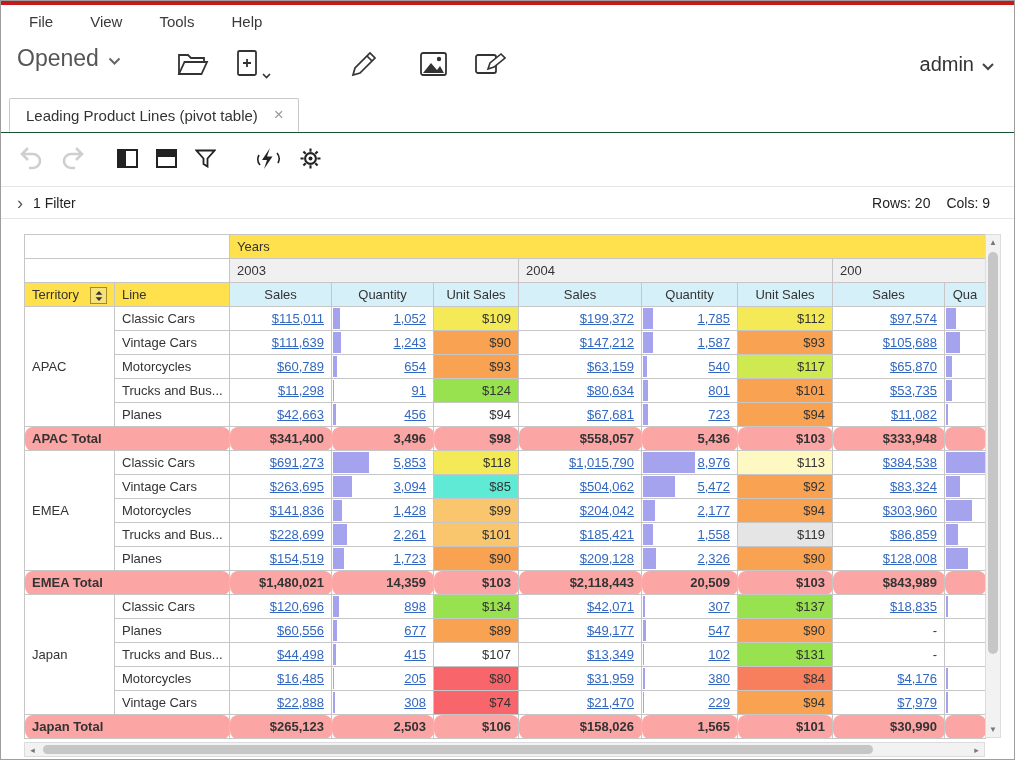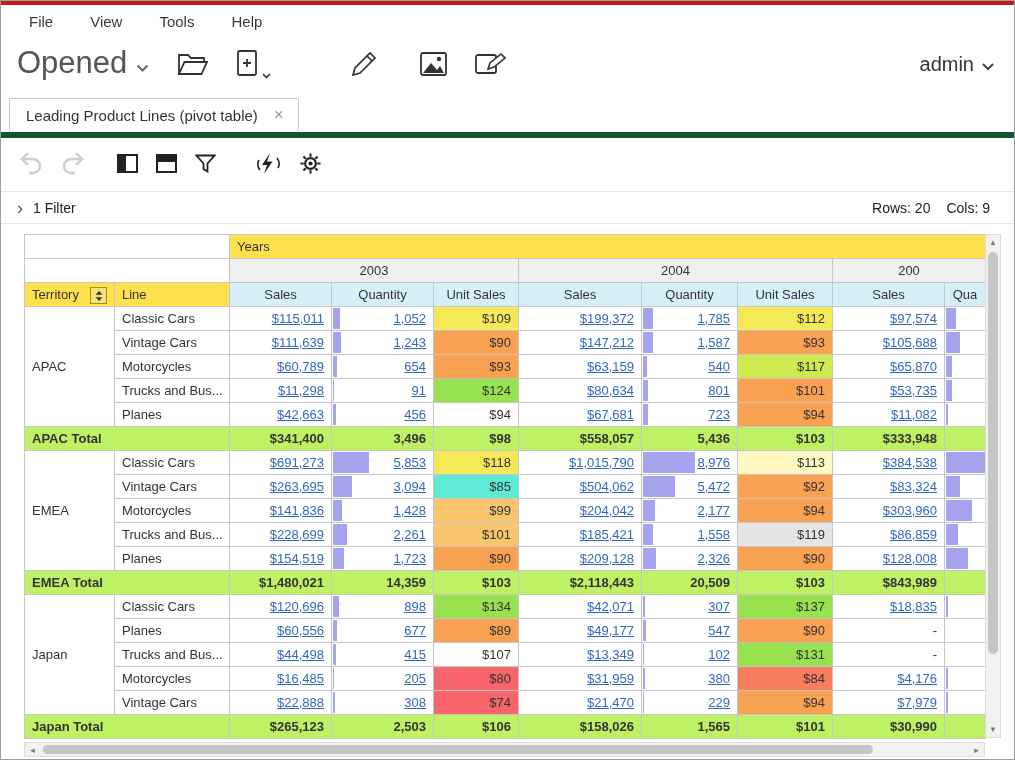--- a/index.html
+++ b/index.html
@@ -7,27 +7,27 @@
     width:1015px;height:760px;position:relative;background:#fff;
     font-family:"Liberation Sans", sans-serif;color:#333;
     border:1px solid #9e9e9e;box-sizing:border-box;overflow:hidden;
   }
   .top-red{height:4px;background:#c51a1a;}
   
   .menubar{height:32px;display:flex;align-items:center;gap:37px;padding-left:28px;font-size:15px;color:#3a3a3a;}
   .menubar span{cursor:default;}
   
   .tb1{position:relative;height:60px;}
-  .opened{position:absolute;left:16px;top:8px;font-size:31px;color:#555;display:flex;align-items:center;gap:9px;cursor:pointer;}
+  .opened{position:absolute;left:16px;top:8px;font-size:23px;color:#555;display:flex;align-items:center;gap:9px;cursor:pointer;}
   .tb1-icons{position:absolute;left:176px;top:12px;display:flex;align-items:center;gap:26px;}
   .tb1-icons .grp{display:flex;align-items:flex-start;gap:3px;}
   .sep{width:24px;}
   .adminbox{position:absolute;right:20px;top:16px;font-size:20px;color:#333;display:flex;align-items:center;gap:8px;cursor:pointer;}
   
-  .tabbar{height:35px;border-bottom:6px solid #14532d;padding-left:8px;}
+  .tabbar{height:35px;border-bottom:1px solid #14532d;padding-left:8px;}
   .tab{display:inline-flex;align-items:center;gap:16px;height:34px;box-sizing:border-box;padding:0 14px 0 16px;
     border:1px solid #c9c9c9;border-bottom:1px solid #fff;background:#fff;position:relative;top:1px;
     font-size:15px;color:#333;border-radius:2px 2px 0 0;}
   .tab .close{color:#999;font-size:17px;cursor:pointer;}
   
   .tb2{position:relative;height:53px;}
   .tb2-left{position:absolute;left:16px;top:13px;display:flex;align-items:center;}
   .tb2-left .i{margin-right:18px;display:flex;}
   .gap-lg{margin-left:22px;}
   .viewas{position:absolute;right:18px;top:12px;display:flex;align-items:center;gap:10px;font-size:14px;color:#222;}
@@ -40,32 +40,32 @@
   .filterbar .fleft .chev{font-size:18px;color:#555;line-height:1;}
   .filterbar .fright{display:flex;gap:16px;}
   
   .pivot-wrap{position:absolute;left:23px;top:233px;}
   table.pivot{border-collapse:collapse;table-layout:fixed;width:961px;font-size:13px;}
   table.pivot td{border:1px solid #c6c6c6;height:23px;line-height:23px;padding:0 7px;
     white-space:nowrap;overflow:hidden;color:#333;box-sizing:content-box;}
   td.blank{border:none;background:#fff;}
   td.yhdr{background:#ffe04d;}
   td.years{text-align:left;font-size:13px;}
-  td.yearcell{background:#f0f0f0;text-align:center;margin-left:6px;}
+  td.yearcell{background:#f0f0f0;margin-left:6px;}
   td.mhdr{background:#d5f0f9;text-align:center;}
   td.rowhead{text-align:left;}
   td.rowhead .sortbox{float:right;margin-top:4px;width:15px;height:15px;border:1px solid #a08c2a;
     background:#f7e27a;display:flex;align-items:center;justify-content:center;cursor:pointer;}
   td.num{text-align:right;}
   td.terr{vertical-align:middle;background:#fff;text-align:left;margin-top:16px;}
   td.linecell{background:#fff;text-align:left;}
   td.qtycell{position:relative;}
   .bar{position:absolute;left:1px;top:1px;bottom:1px;background:#a5a2ee;z-index:0;}
   a.lnk{color:#3468c0;text-decoration:underline;cursor:pointer;position:relative;z-index:1;}
-  tr.trow td{background:#bef264;font-weight:bold;}
+  tr.trow td{background:#fca5a5;font-weight:bold;border-radius:8px;}
   td.tlabel{text-align:left;}
   
   .vscroll{position:absolute;left:984px;top:233px;width:16px;height:504px;background:#f2f2f2;border:1px solid #dcdcdc;box-sizing:border-box;}
   .vscroll .sbtn{height:15px;display:flex;align-items:center;justify-content:center;font-size:8px;color:#777;cursor:pointer;}
   .vscroll .sbtn.bottom{position:absolute;bottom:0;left:0;right:0;}
   .vthumb{position:absolute;left:2px;top:17px;width:10px;height:402px;background:#c6c6c6;border-radius:6px;cursor:pointer;}
   .hscroll{position:absolute;left:23px;top:741px;width:961px;height:15px;background:#f2f2f2;border:1px solid #dcdcdc;box-sizing:border-box;}
   .hscroll .sbtn{position:absolute;top:0;bottom:0;width:15px;display:flex;align-items:center;justify-content:center;font-size:9px;color:#777;cursor:pointer;}
   .hscroll .sbtn.left{left:0;}
   .hscroll .sbtn.right{right:0;}

